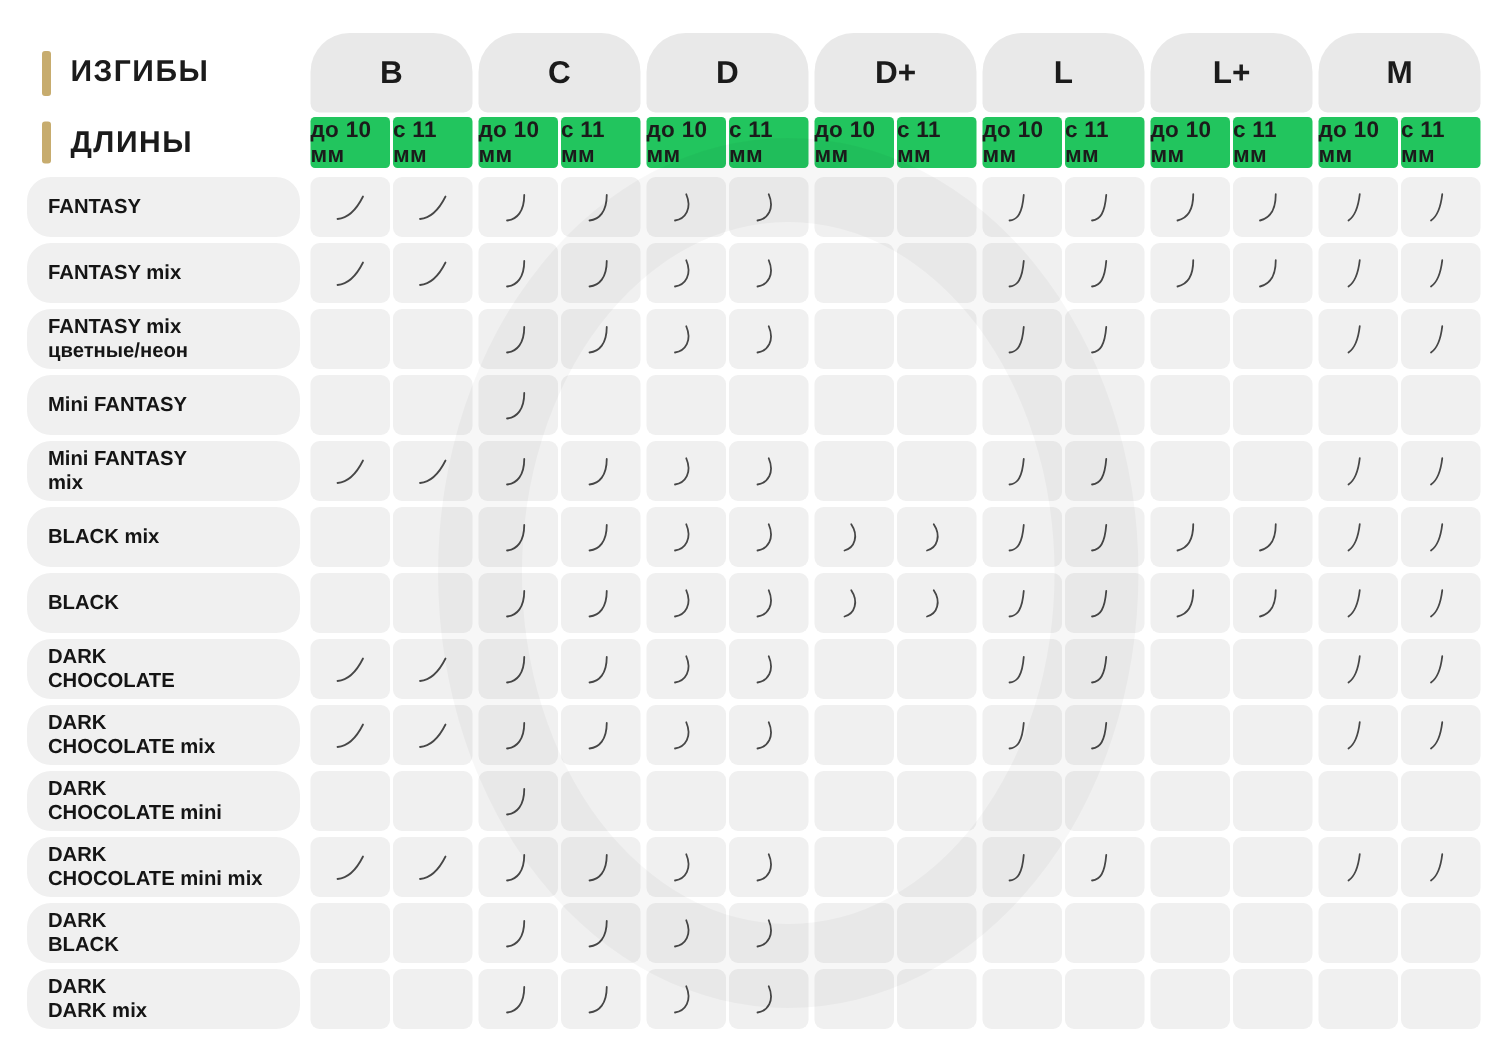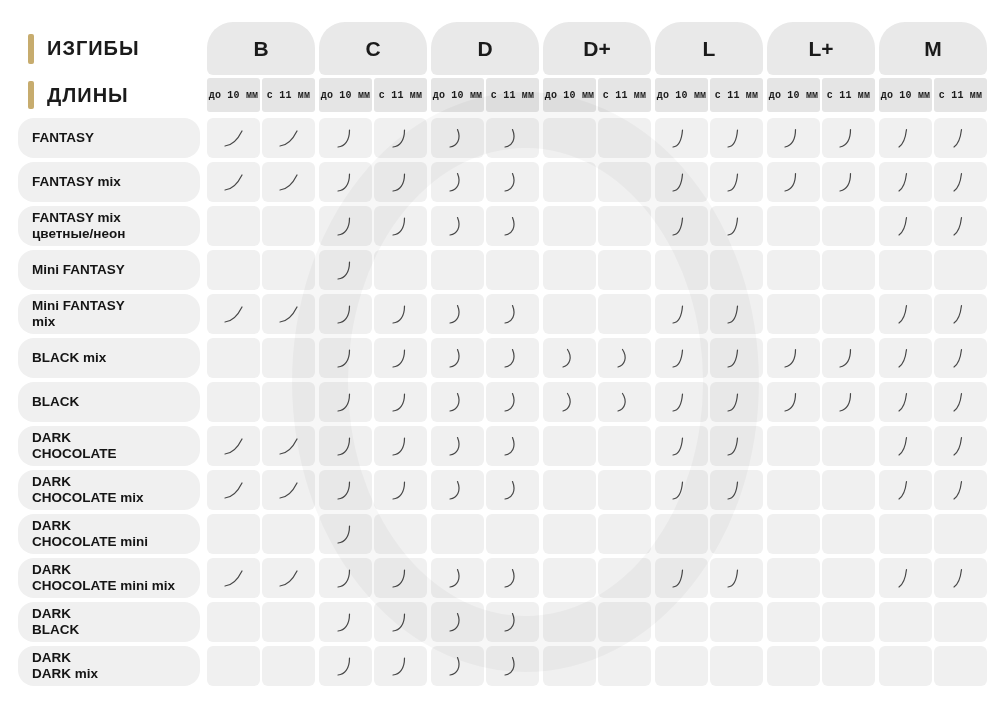--- a/index.html
+++ b/index.html
@@ -11,23 +11,23 @@
   .goldbar{width:6px;border-radius:2px;background:#c7ac6e;margin-left:10px;margin-right:13px;}
   .h1 .goldbar{height:30px;}
   .h2 .goldbar{height:28px;}
   .hlabel{font-weight:bold;font-size:20px;letter-spacing:1px;}
   .groups{display:flex;gap:4px;}
   .ghead{width:108px;height:53px;background:#e9e9e9;border-radius:26px 26px 6px 6px;
          display:flex;align-items:center;justify-content:center;
          font-weight:bold;font-size:21px;}
   .h2{margin-top:3px;}
   .group{display:flex;gap:2px;}
-  .sub{width:53px;height:34px;background:#e5e5e5;border-radius:3px;
+  .sub{width:53px;height:34px;background:#22c55e;border-radius:3px;
        display:flex;align-items:center;justify-content:center;
-       font-weight:bold;font-size:10px;letter-spacing:0.2px;font-family:Liberation Mono, monospace;}
+       font-weight:bold;font-size:15px;letter-spacing:0.2px;}
   #table-body{margin-top:6px;}
   .row{display:flex;margin-bottom:4px;}
   .rlabel{width:182px;margin-right:7px;background:#f0f0f0;border-radius:16px;
           display:flex;flex-direction:column;justify-content:center;
           padding-left:14px;box-sizing:border-box;
           font-weight:bold;font-size:13.5px;line-height:1.18;color:#151515;}
   .rlabel span{display:block;}
   .cell{width:53px;height:40px;background:#f0f0f0;border-radius:6px;
         display:flex;align-items:center;justify-content:center;}
   .wm-ring{position:absolute;left:292px;top:92px;width:355px;height:468px;

